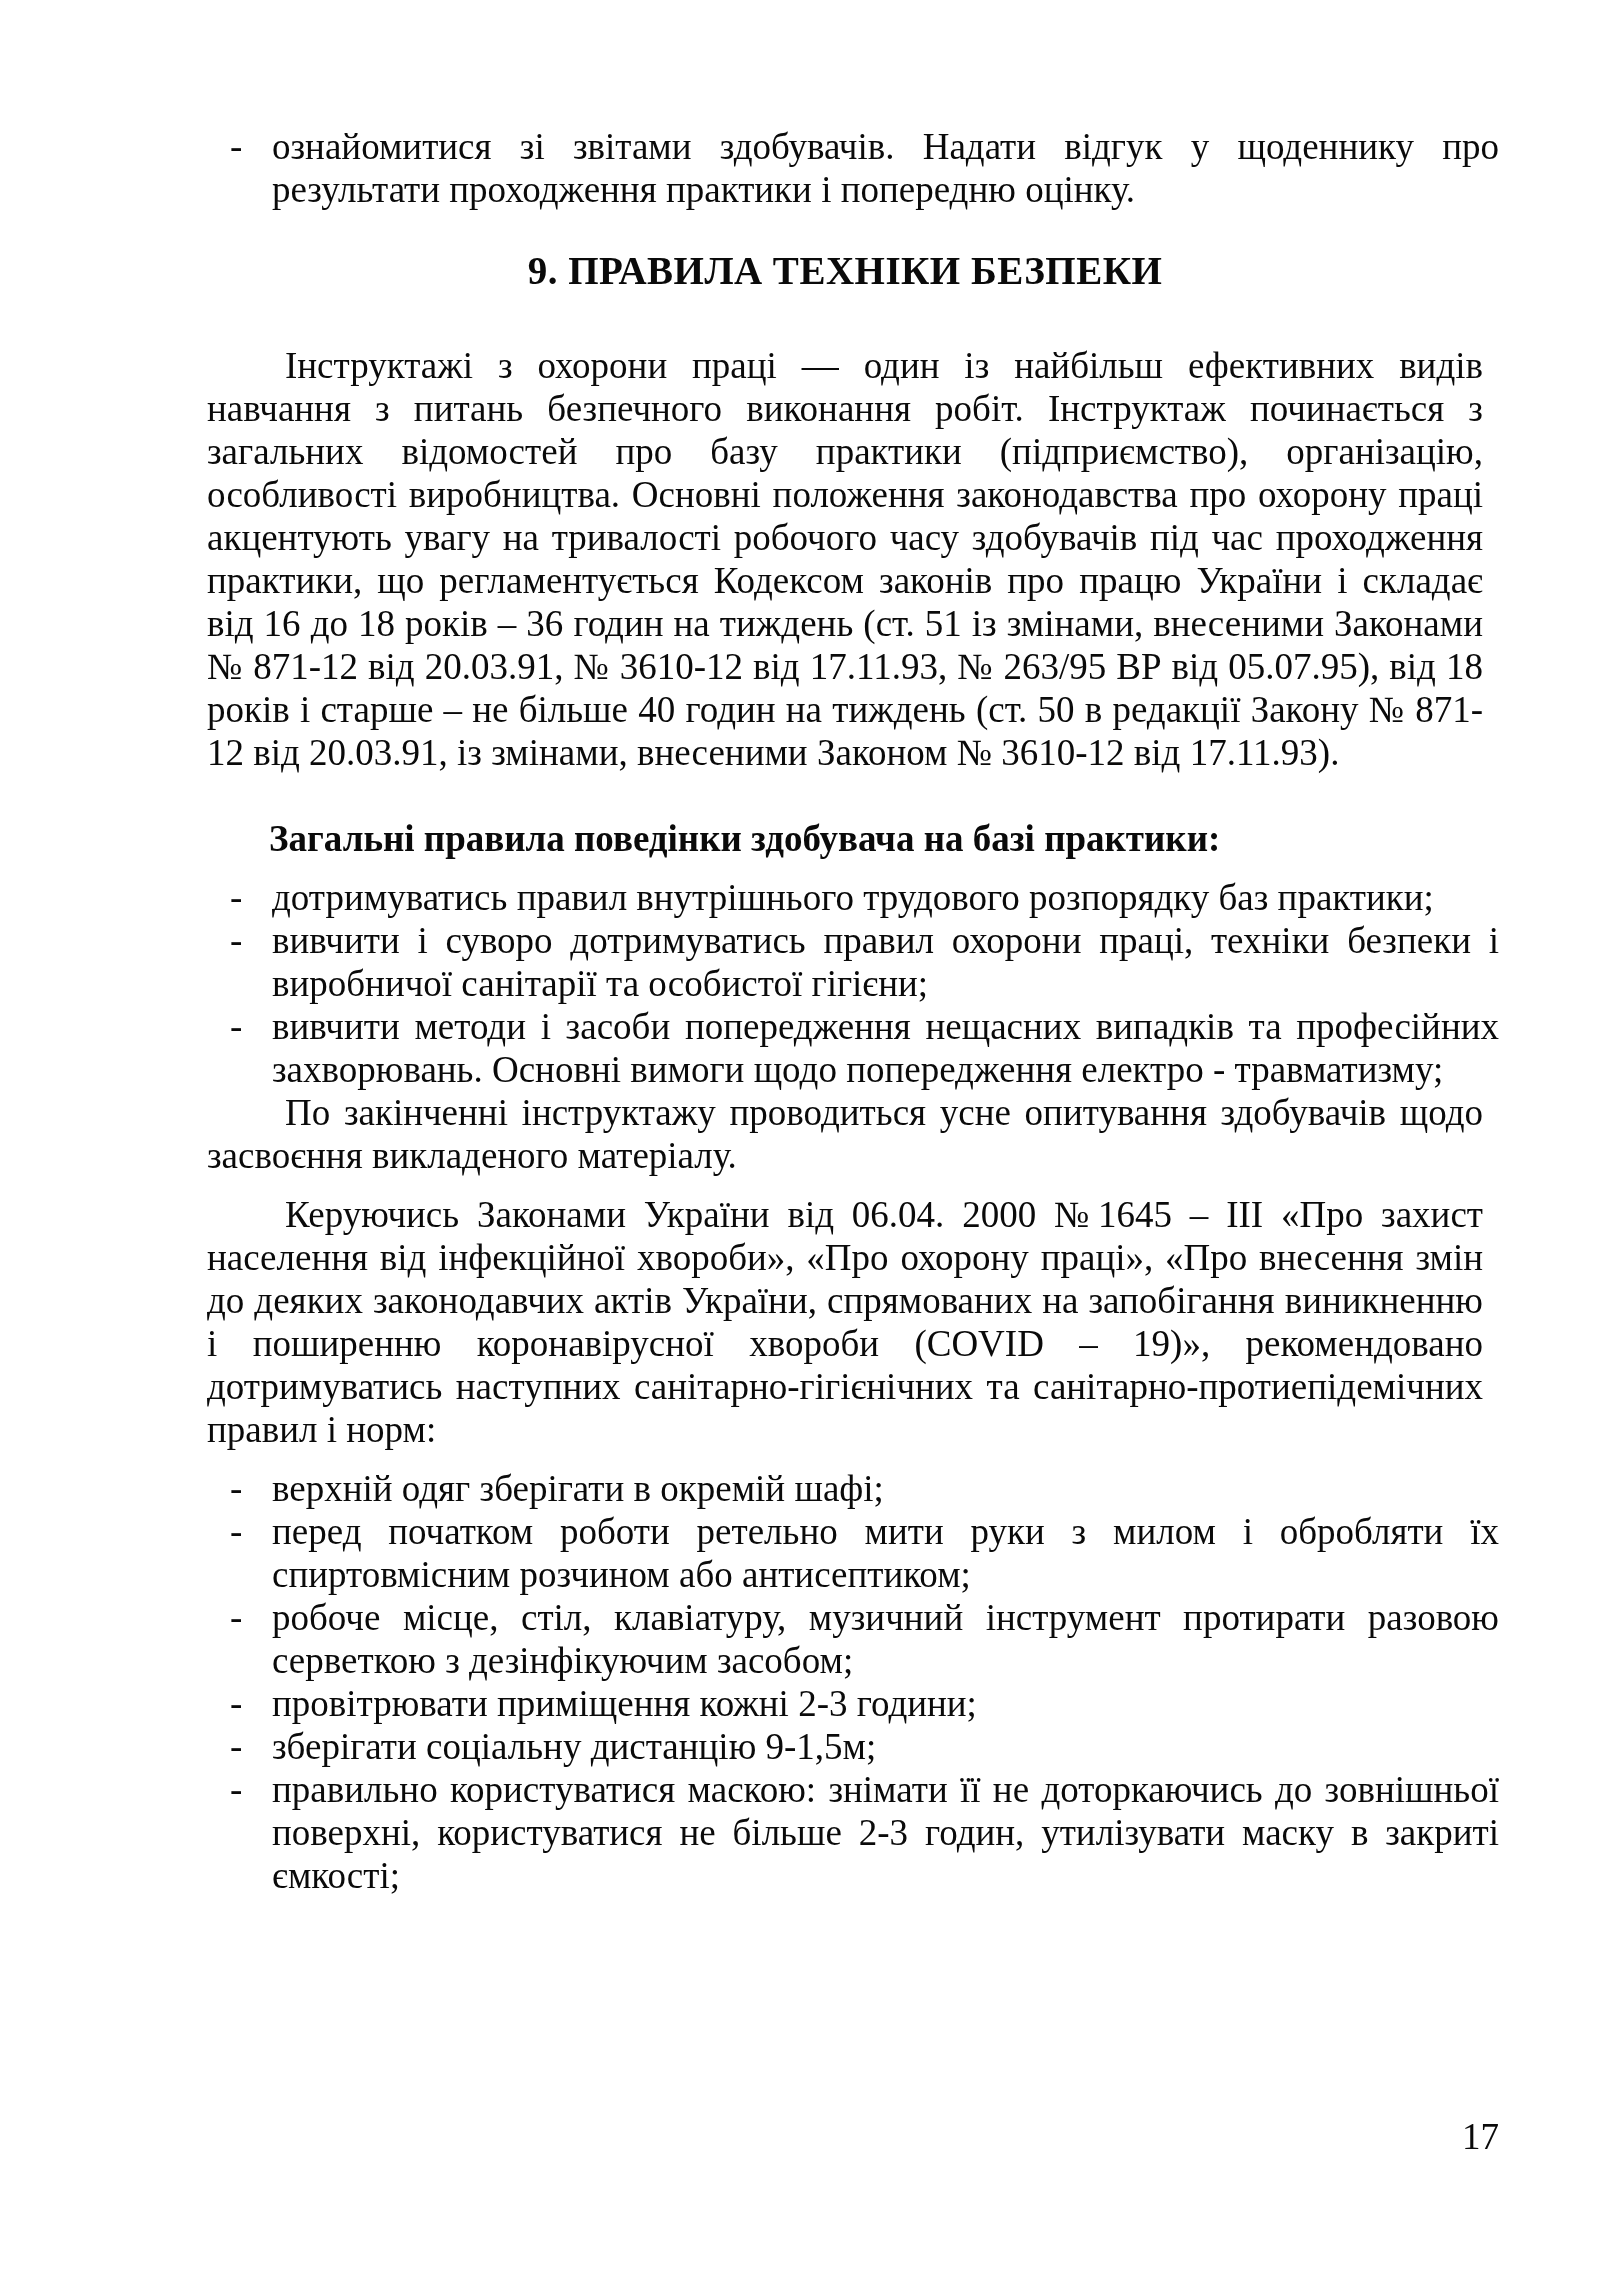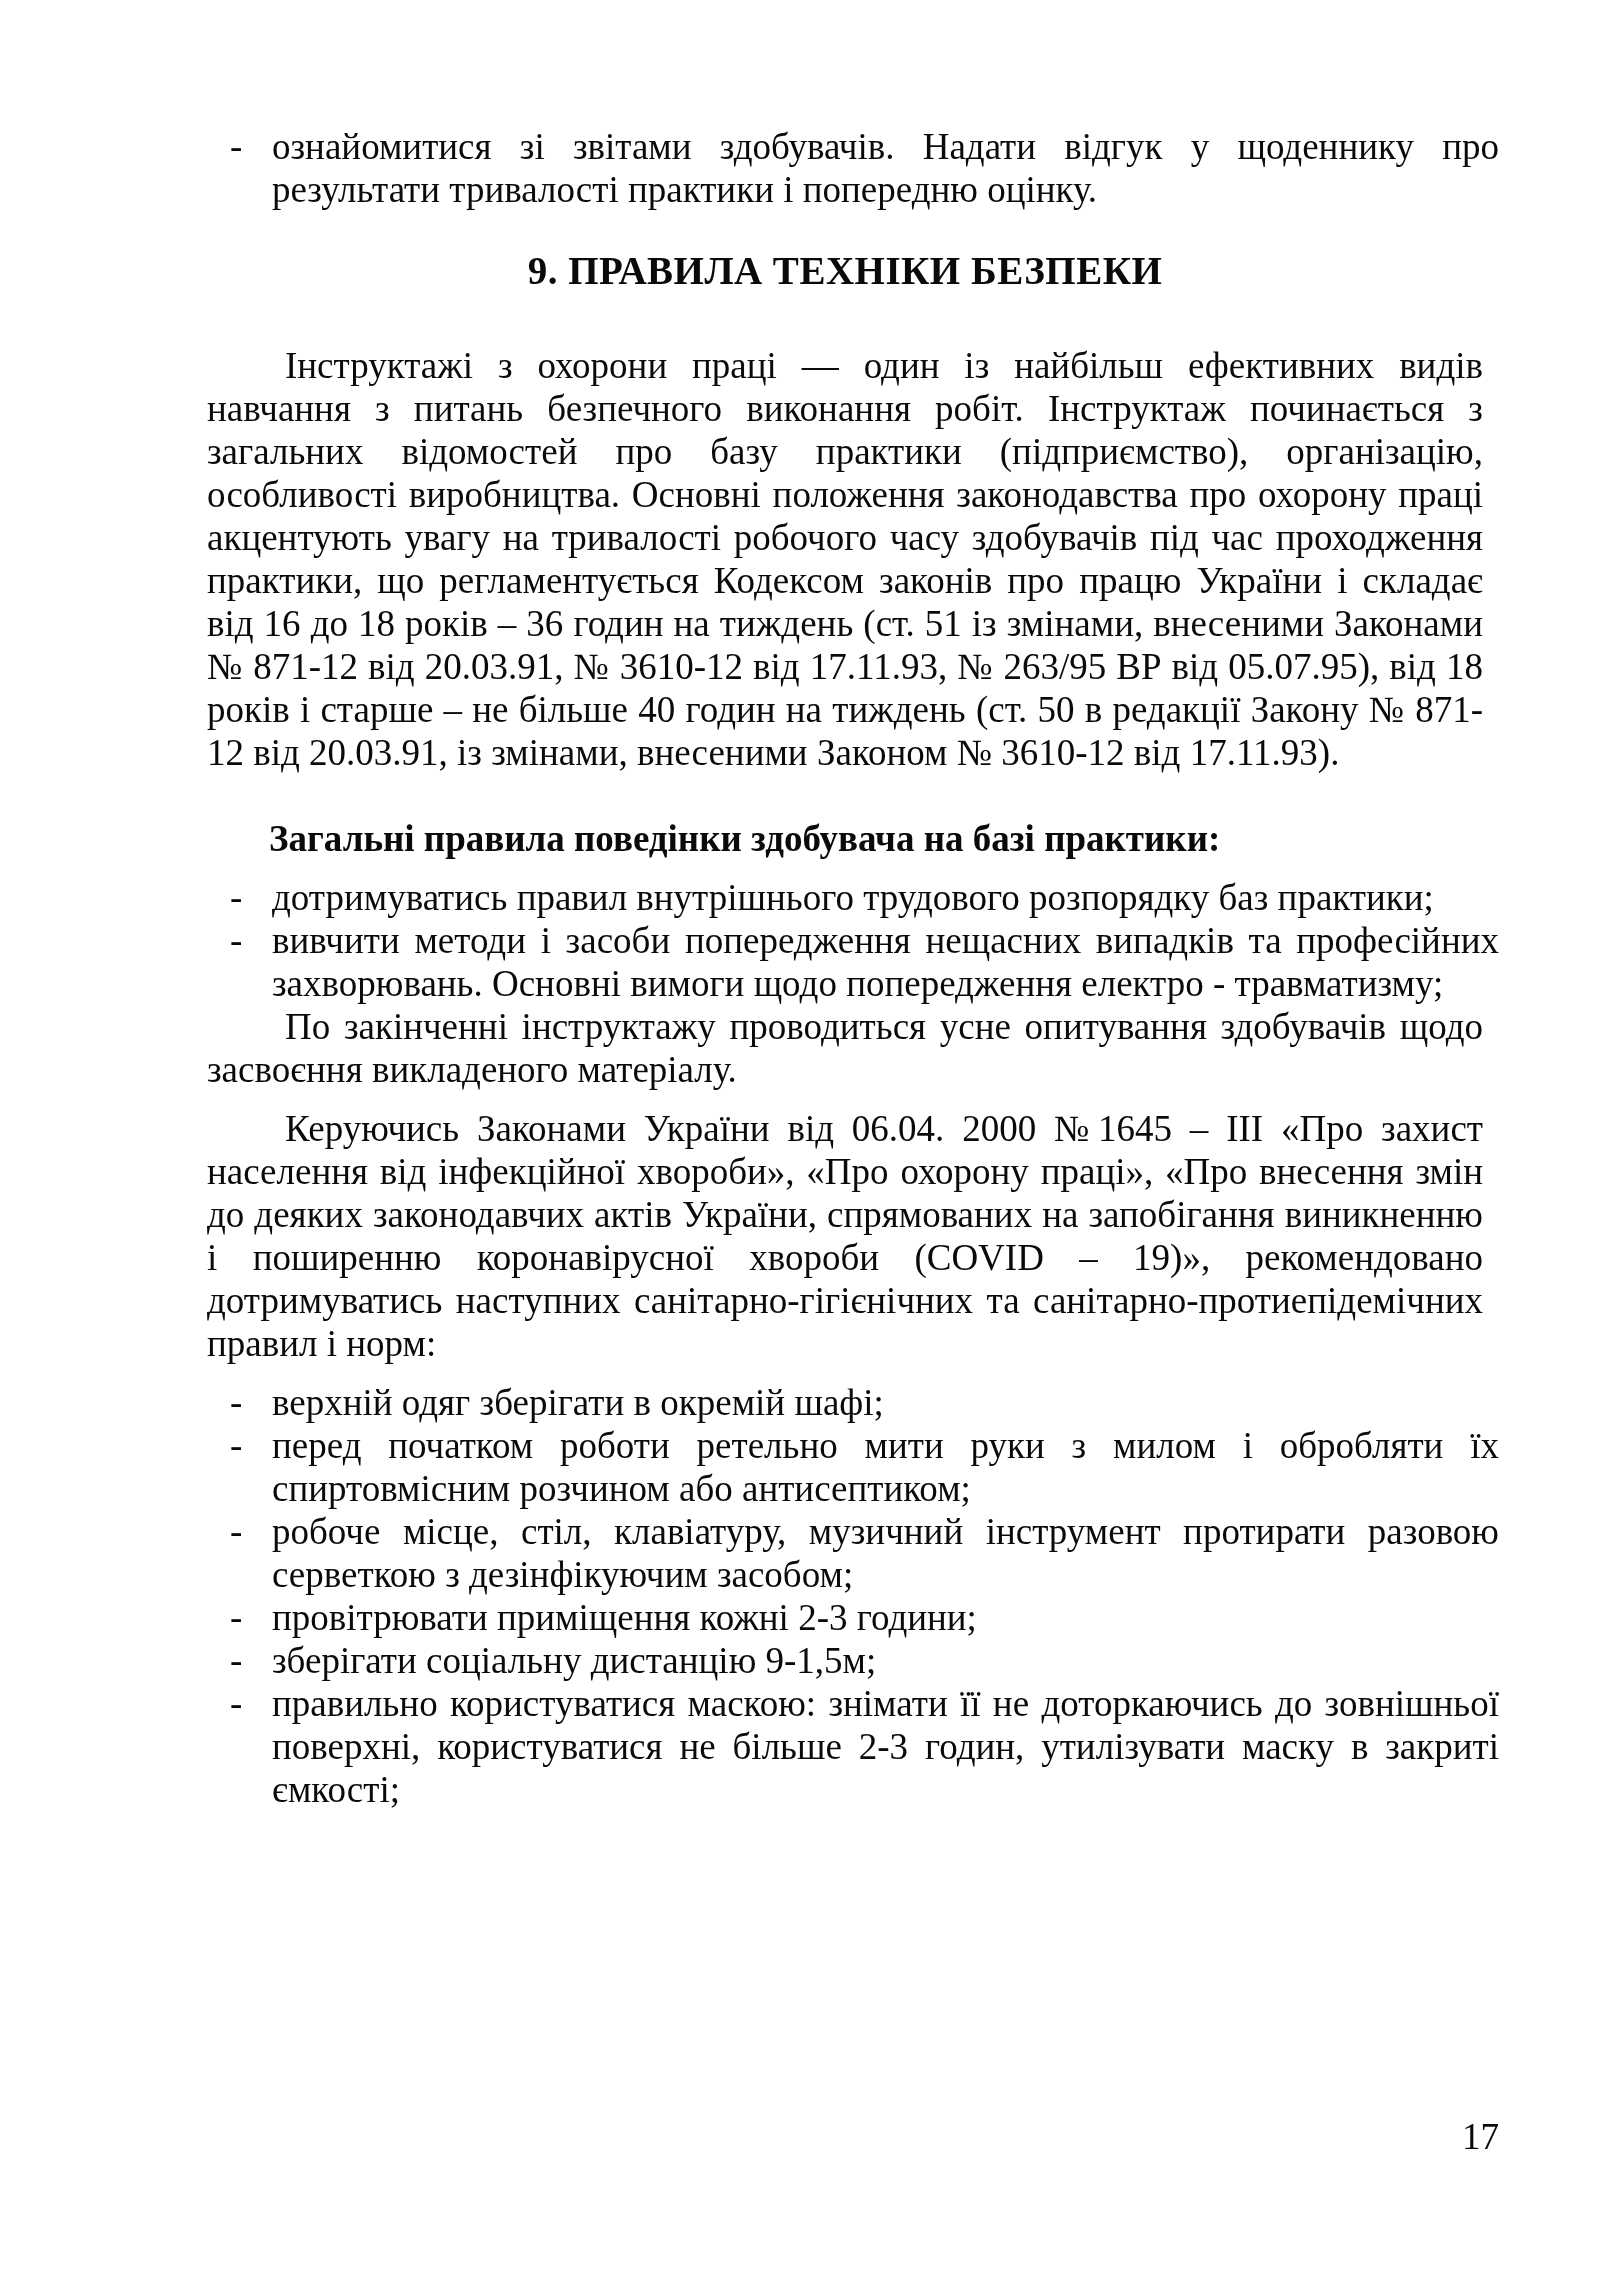--- a/index.html
+++ b/index.html
@@ -81,30 +81,31 @@
     right: 122px;
     font-size: 37px;
     line-height: 43px;
   }
 </style>
 </head>
 <body>
 
 <div class="page">
 
-  <div class="li"><span class="marker">-</span><span>ознайомитися зі звітами здобувачів. Надати відгук у щоденнику про результати тривалості практики і попередню оцінку.</span></div>
+  <div class="li"><span class="marker">-</span><span>ознайомитися зі звітами здобувачів. Надати відгук у щоденнику про результати проходження практики і попередню оцінку.</span></div>
 
   <h1 class="title-main">9. ПРАВИЛА ТЕХНІКИ БЕЗПЕКИ</h1>
 
   <p class="indent para-9">Інструктажі з охорони праці — один із найбільш ефективних видів навчання з питань безпечного виконання робіт. Інструктаж починається з загальних відомостей про базу практики (підприємство), організацію, особливості виробництва. Основні положення законодавства про охорону праці акцентують увагу на тривалості робочого часу здобувачів під час проходження практики, що регламентується Кодексом законів про працю України і складає від 16 до 18 років – 36 годин на тиждень (ст. 51 із змінами, внесеними Законами № 871-12 від 20.03.91, № 3610-12 від 17.11.93, № 263/95 ВР від 05.07.95), від 18 років і старше – не більше 40 годин на тиждень (ст. 50 в редакції Закону № 871-12 від 20.03.91, із змінами, внесеними Законом № 3610-12 від 17.11.93).</p>
 
   <p class="rules-heading">Загальні правила поведінки здобувача на базі практики:</p>
 
   <div class="dash-list">
     <div class="li"><span class="marker">-</span><span>дотримуватись правил внутрішнього трудового розпорядку баз практики;</span></div>
+    <div class="li"><span class="marker">-</span><span>вивчити і суворо дотримуватись правил охорони праці, техніки безпеки і виробничої санітарії та особистої гігієни;</span></div>
     <div class="li"><span class="marker">-</span><span>вивчити методи і засоби попередження нещасних випадків та професійних захворювань. Основні вимоги щодо попередження електро - травматизму;</span></div>
   </div>
 
   <p class="indent closing-para">По закінченні інструктажу проводиться усне опитування здобувачів щодо засвоєння викладеного матеріалу.</p>
 
 
   <p class="indent para-91">Керуючись Законами України від 06.04. 2000 №1645 – ІІІ «Про захист населення від інфекційної хвороби», «Про охорону праці», «Про внесення змін до деяких законодавчих актів України, спрямованих на запобігання виникненню і поширенню коронавірусної хвороби (COVID – 19)», рекомендовано дотримуватись наступних санітарно-гігієнічних та санітарно-протиепідемічних правил і норм:</p>
 
   <div class="dash-list">
     <div class="li"><span class="marker">-</span><span>верхній одяг зберігати в окремій шафі;</span></div>

